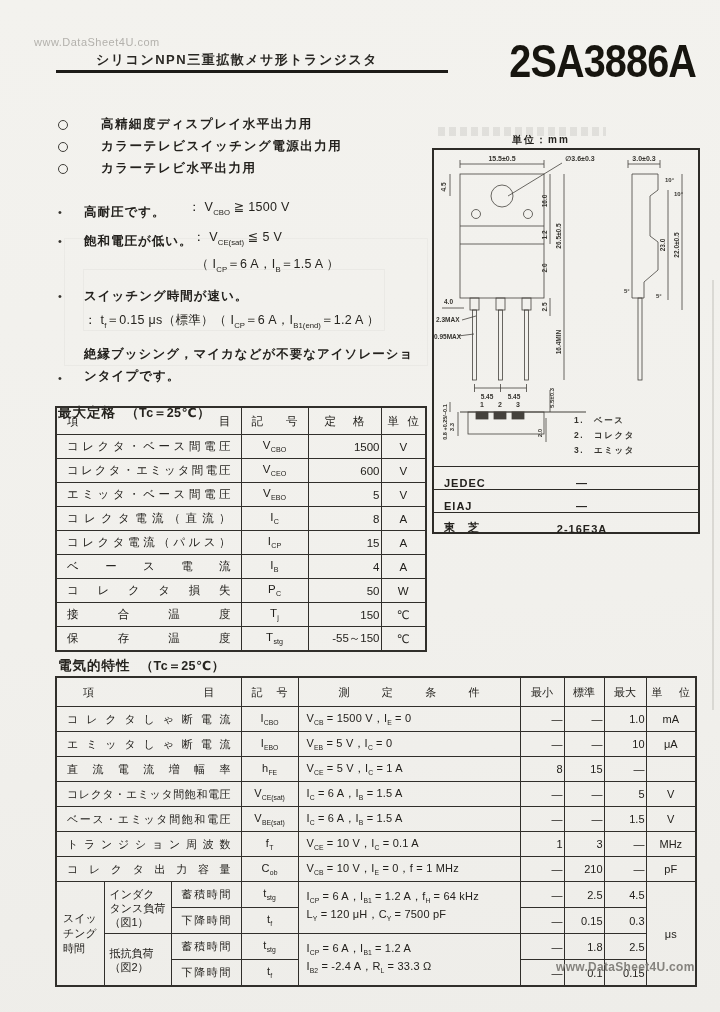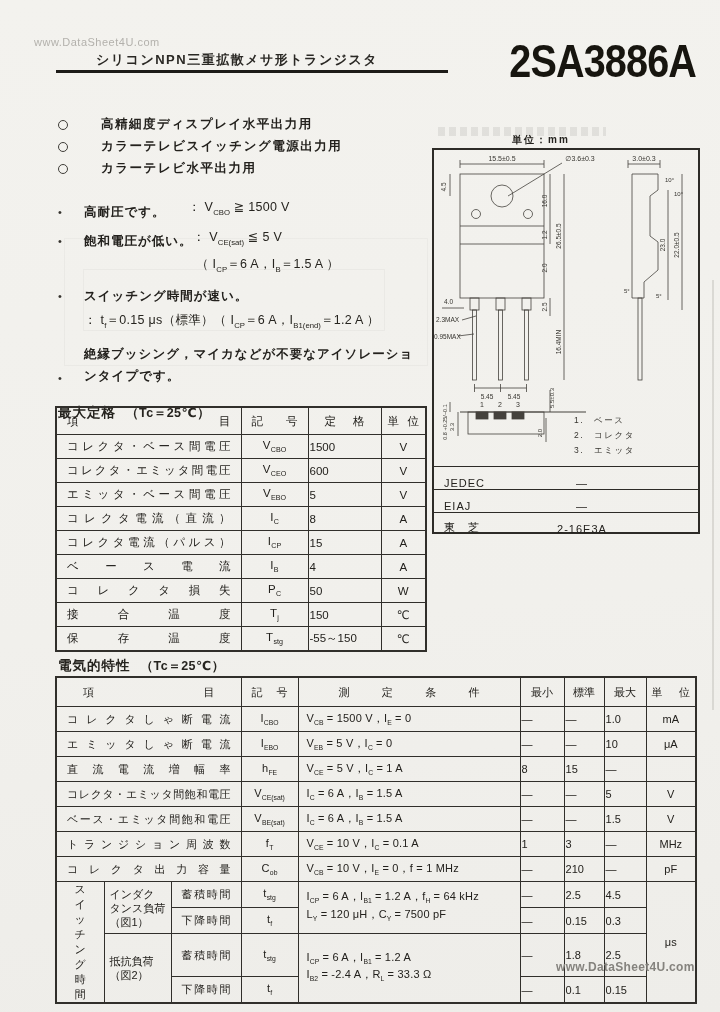--- a/index.html
+++ b/index.html
@@ -48,29 +48,29 @@
   .max-table tr.head td { height:26px; font-size:11.5px; }
   .elec-table { position:absolute; left:55px; top:676px; width:640px; border:2px solid #312f2b; }
   .elec-table td { height:22px; font-size:11px; }
   .elec-table tr.head td { height:26px; }
   .elec-table tr.swrow td { height:23px; }
 
   .dist { text-align:justify; text-align-last:justify; text-justify:inter-character; padding:0 10px; }
   .dist-wide { padding:0 26px; }
   .center { text-align:center; }
   .sym { text-align:center; letter-spacing:.3px; }
-  .num { text-align:left; }
+  .num { text-align:right; }
   .unitc { text-align:center; }
   .cond { text-align:left; padding:0 6px 0 8px; font-size:10px; letter-spacing:.2px; }
   .cond div { line-height:13px; }
-  .swgroup { text-align:center; font-size:11px; line-height:15px; padding:0 16px; }
+  .swgroup { text-align:left; font-size:11px; line-height:15px; padding:0 6px; }
   .swload { font-size:10.5px; line-height:14px; padding:0 5px; text-align:left; }
 
   .pkg-unit { position:absolute; left:512px; top:133px; font-size:10px; font-weight:bold; letter-spacing:2px; }
-  .pkg-panel { position:absolute; left:432px; top:148px; width:268px; height:386px; border:2px solid #2d2b27; box-sizing:border-box; }
+  .pkg-panel { position:absolute; left:432px; top:148px; width:268px; height:386px; border:2px solid #2d2b27; box-sizing:border-box;font-weight:bold; }
   .pkg-svg { display:block; width:264px; height:316px; }
   .pkg-svg text { fill:#36342f; font-family:"Liberation Sans","DejaVu Sans",sans-serif; }
   .std-row { display:flex; align-items:flex-end; height:22px; border-top:1.5px solid #2d2b27; font-size:11px; }
   .std-label { width:78px; padding-left:10px; letter-spacing:1px; }
   .std-value { width:120px; text-align:center; letter-spacing:1px; }
 </style>
 </head>
 <body>
 
 <div class="page">

